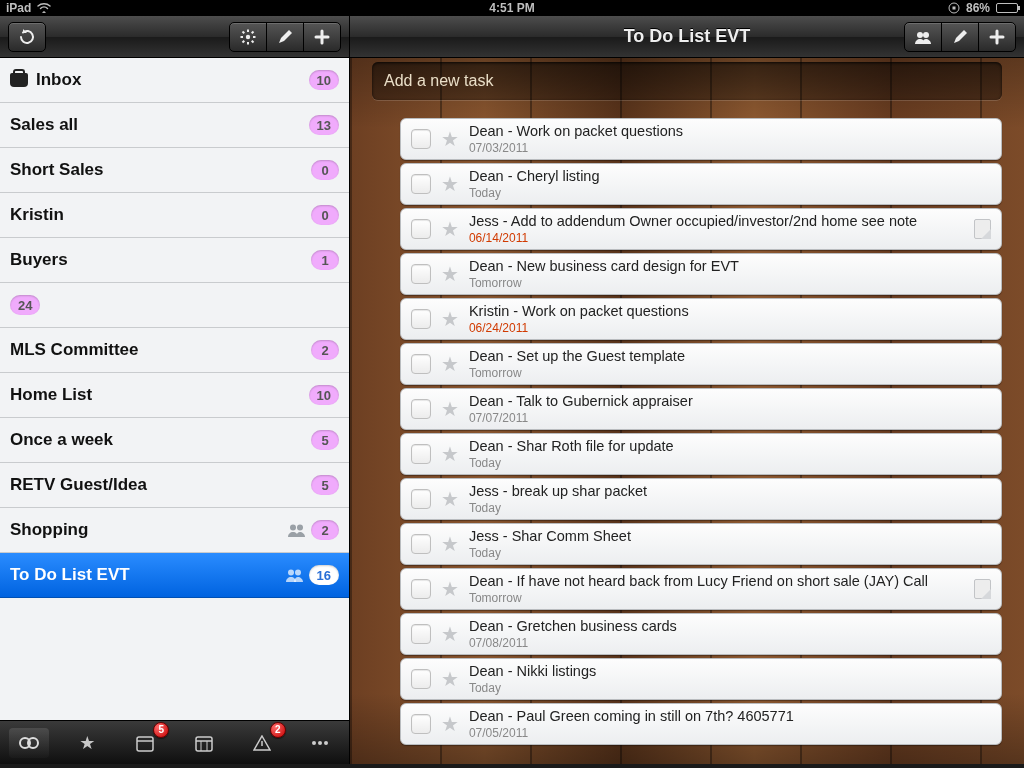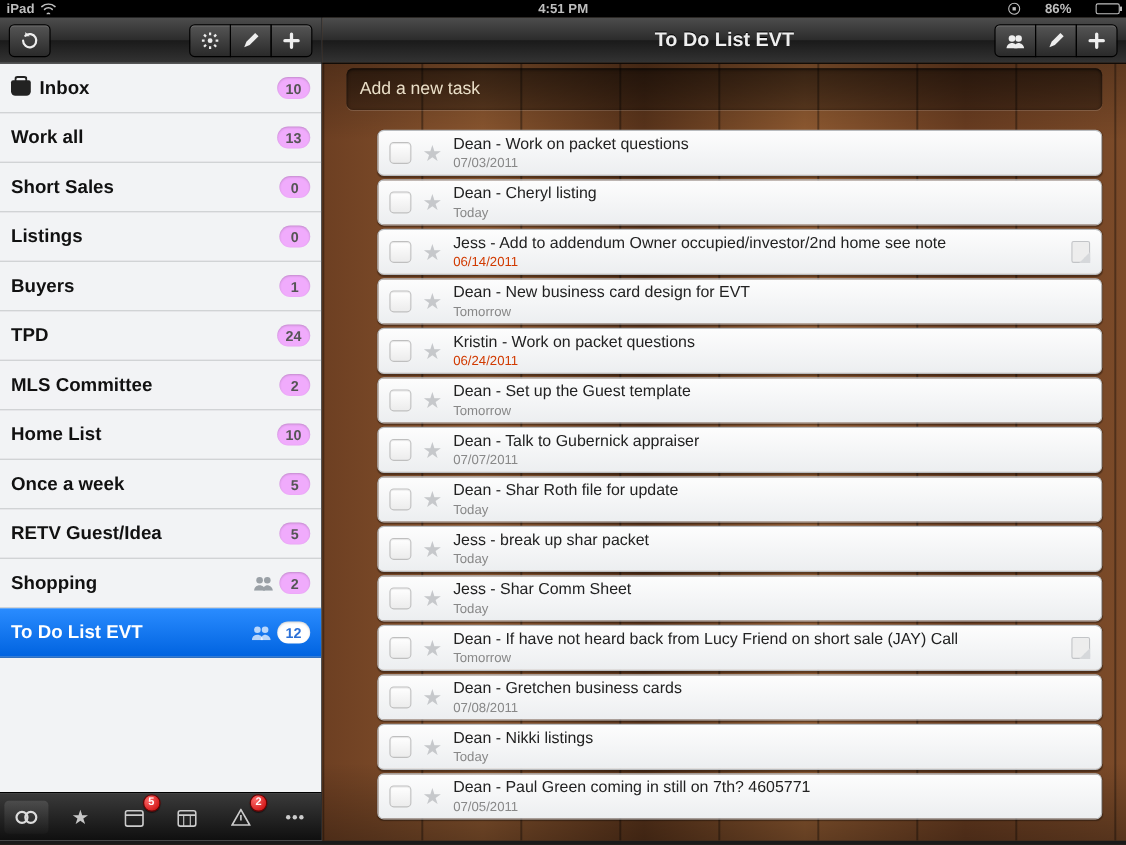--- a/index.html
+++ b/index.html
@@ -6,30 +6,30 @@
 html, body { width: 1024px; height: 768px; overflow: hidden; font-family: "Helvetica Neue", Helvetica, Arial, sans-serif; }
 body { background: #1a1a1a; }
 
 
 .status-bar {
   height: 16px; background: #000; color: #bfbfbf; display: flex; align-items: center;
   font-size: 12px; font-weight: 600; padding: 0 6px; position: relative;
 }
 .status-left { display: flex; gap: 6px; align-items: center; }
 .status-center { position: absolute; left: 50%; transform: translateX(-50%); }
-.status-right { margin-left: auto; display: flex; gap: 22px; align-items: center; }
+.status-right { margin-left: auto; display: flex; gap: 6px; align-items: center; }
 .battery { width: 22px; height: 10px; border: 1px solid #bfbfbf; border-radius: 2px; position: relative; }
 .battery::after { content: ""; position: absolute; right: -3px; top: 2px; width: 2px; height: 4px; background: #bfbfbf; }
 .battery-fill { background: #bfbfbf; height: 100%; }
 
 
 .app { display: flex; height: 748px; }
 
 
-.sidebar { width: 293px; display: flex; flex-direction: column; border-right: 1px solid #000; background: #e9ebed; }
+.sidebar { width: 350px; display: flex; flex-direction: column; border-right: 1px solid #000; background: #e9ebed; }
 .sidebar-toolbar {
   height: 42px; background: linear-gradient(to bottom, #4d4d4d, #2b2b2b 50%, #1a1a1a 51%, #333);
   border-bottom: 1px solid #000; display: flex; align-items: center; padding: 0 8px; gap: 6px;
 }
 .tb-btn {
   height: 30px; min-width: 38px; border-radius: 5px; border: 1px solid #000;
   background: linear-gradient(to bottom, #555, #2a2a2a);
   display: inline-flex; align-items: center; justify-content: center; color: #eee;
   box-shadow: inset 0 1px 0 rgba(255,255,255,0.15);
 }
@@ -191,46 +191,43 @@
     <div class="list-scroll" id="list-scroll">
         <div class="list-row">
           <div class="label">
             <span class="inbox-icon"></span>
             <span>Inbox</span>
           </div>
           <span class="count-pill">10</span>
         </div>
         <div class="list-row">
           <div class="label">
-            <span>Work all</span>
+            <span>Sales all</span>
           </div>
           <span class="count-pill">13</span>
         </div>
         <div class="list-row">
           <div class="label">
             <span>Short Sales</span>
           </div>
           <span class="count-pill">0</span>
         </div>
         <div class="list-row">
           <div class="label">
-            <span>Listings</span>
+            <span>Kristin</span>
           </div>
           <span class="count-pill">0</span>
         </div>
         <div class="list-row">
           <div class="label">
             <span>Buyers</span>
           </div>
           <span class="count-pill">1</span>
         </div>
         <div class="list-row">
-          <div class="label">
-            <span>TPD</span>
-          </div>
           <span class="count-pill">24</span>
         </div>
         <div class="list-row">
           <div class="label">
             <span>MLS Committee</span>
           </div>
           <span class="count-pill">2</span>
         </div>
         <div class="list-row">
           <div class="label">
@@ -269,21 +266,21 @@
             <span>To Do List EVT</span>
           </div>
           <span class="shared-ico">
             <svg width="20" height="14" viewBox="0 0 20 14">
               <circle cx="6" cy="4.5" r="3" fill="currentColor"></circle>
               <circle cx="13" cy="4.5" r="3" fill="currentColor"></circle>
               <path d="M1 14c0-3 2.3-5 5-5s5 2 5 5" fill="currentColor"></path>
               <path d="M9 14c0-3 2-5 4-5s5 2 5 5" fill="currentColor"></path>
             </svg>
           </span>
-          <span class="count-pill">12</span>
+          <span class="count-pill">16</span>
         </div>
       </div>
 
     <div class="sidebar-tabbar">
       <div class="tabbar-btn active">
         <svg width="22" height="14" viewBox="0 0 22 14">
             <circle cx="7" cy="7" r="5" stroke="#ddd" stroke-width="2" fill="none"></circle>
             <circle cx="15" cy="7" r="5" stroke="#ddd" stroke-width="2" fill="none"></circle>
           </svg>
       </div>

